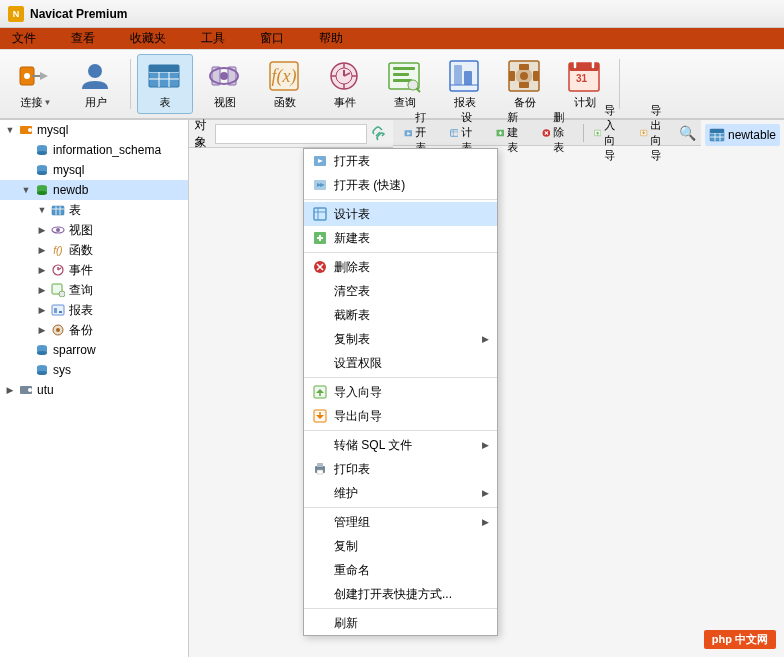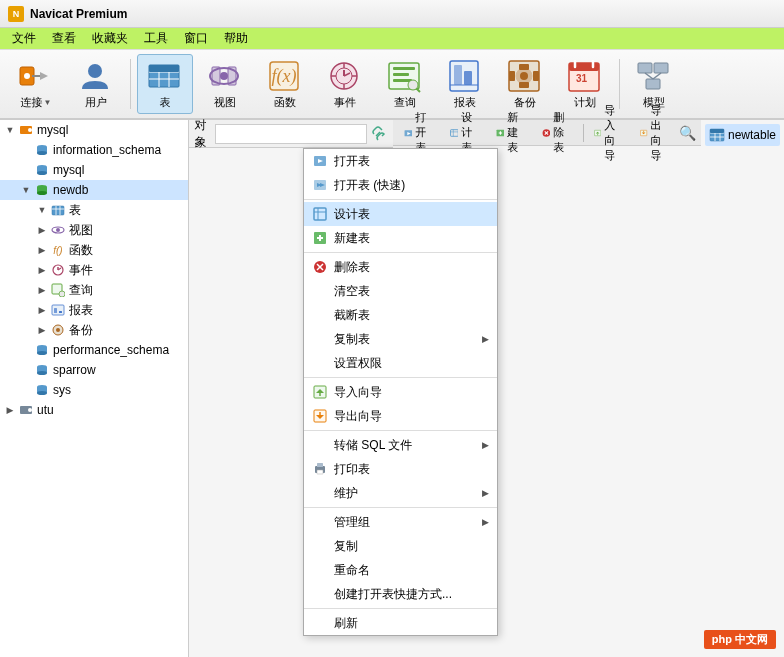--- a/index.html
+++ b/index.html
@@ -19,26 +19,27 @@
     .title-bar .app-icon {
       width: 16px; height: 16px; margin-right: 6px;
       background: #e8a000;
       border-radius: 2px;
       display: inline-flex; align-items: center; justify-content: center;
       font-size: 9px; color: white; font-weight: bold;
     }
 
     
     .menu-bar {
-      background: #bef264;
+      background: #c2410c;
       height: 22px;
       display: flex;
       align-items: center;
       border-bottom: 1px solid #ddd;
       padding: 0 4px;
+      gap: 19px;
     }
     .menu-item {
       padding: 2px 8px;
       cursor: pointer;
       font-size: 12px;
     }
 
     
     .toolbar {
       background: linear-gradient(to bottom, #fafafa, #ececec);
@@ -369,32 +370,20 @@
         <line x1="8" y1="2" x2="8" y2="8" stroke="white" stroke-width="2.5" stroke-linecap="round"></line>
         <line x1="26" y1="2" x2="26" y2="8" stroke="white" stroke-width="2.5" stroke-linecap="round"></line>
         <text x="9" y="23" font-size="10" fill="#cc4433" font-weight="bold">31</text>
       </svg>
     </div>
     <span>计划</span>
   </div>
 
   <div class="toolbar-separator"></div>
 
-  <div class="toolbar-btn">
-    <div class="toolbar-icon">
-      <svg width="34" height="34" viewBox="0 0 34 34">
-        <rect x="2" y="4" width="14" height="10" rx="1" fill="#aabbcc" stroke="#778899" stroke-width="1"></rect>
-        <rect x="18" y="4" width="14" height="10" rx="1" fill="#aabbcc" stroke="#778899" stroke-width="1"></rect>
-        <rect x="10" y="20" width="14" height="10" rx="1" fill="#aabbcc" stroke="#778899" stroke-width="1"></rect>
-        <line x1="9" y1="14" x2="17" y2="20" stroke="#778899" stroke-width="1.5"></line>
-        <line x1="25" y1="14" x2="17" y2="20" stroke="#778899" stroke-width="1.5"></line>
-      </svg>
-    </div>
-    <span>模型</span>
-  </div>
 </div>
 
 <div class="main-area">
 
   <div class="sidebar">
 
     <div class="tree-item tree-indent-1">
       <span class="tree-arrow">▼</span>
       <span class="tree-icon">
         <svg width="14" height="14" viewBox="0 0 14 14">
@@ -510,31 +499,20 @@
       <span class="tree-arrow">▶</span>
       <span class="tree-icon">
         <svg width="14" height="14" viewBox="0 0 14 14">
           <circle cx="7" cy="7" r="5" fill="#e8e0d0" stroke="#aa6622" stroke-width="1"></circle>
           <circle cx="7" cy="7" r="2" fill="#aa6622"></circle>
         </svg>
       </span>
       <span>备份</span>
     </div>
 
-    <div class="tree-item tree-indent-2">
-      <span class="tree-arrow" style="visibility:hidden">▶</span>
-      <span class="tree-icon">
-        <svg width="14" height="14" viewBox="0 0 14 14">
-          <ellipse cx="7" cy="4" rx="5" ry="2" fill="#5599cc"></ellipse>
-          <rect x="2" y="4" width="10" height="6" fill="#5599cc"></rect>
-          <ellipse cx="7" cy="10" rx="5" ry="2" fill="#3377aa"></ellipse>
-        </svg>
-      </span>
-      <span>performance_schema</span>
-    </div>
 
     <div class="tree-item tree-indent-2">
       <span class="tree-arrow" style="visibility:hidden">▶</span>
       <span class="tree-icon">
         <svg width="14" height="14" viewBox="0 0 14 14">
           <ellipse cx="7" cy="4" rx="5" ry="2" fill="#5599cc"></ellipse>
           <rect x="2" y="4" width="10" height="6" fill="#5599cc"></rect>
           <ellipse cx="7" cy="10" rx="5" ry="2" fill="#3377aa"></ellipse>
         </svg>
       </span>

